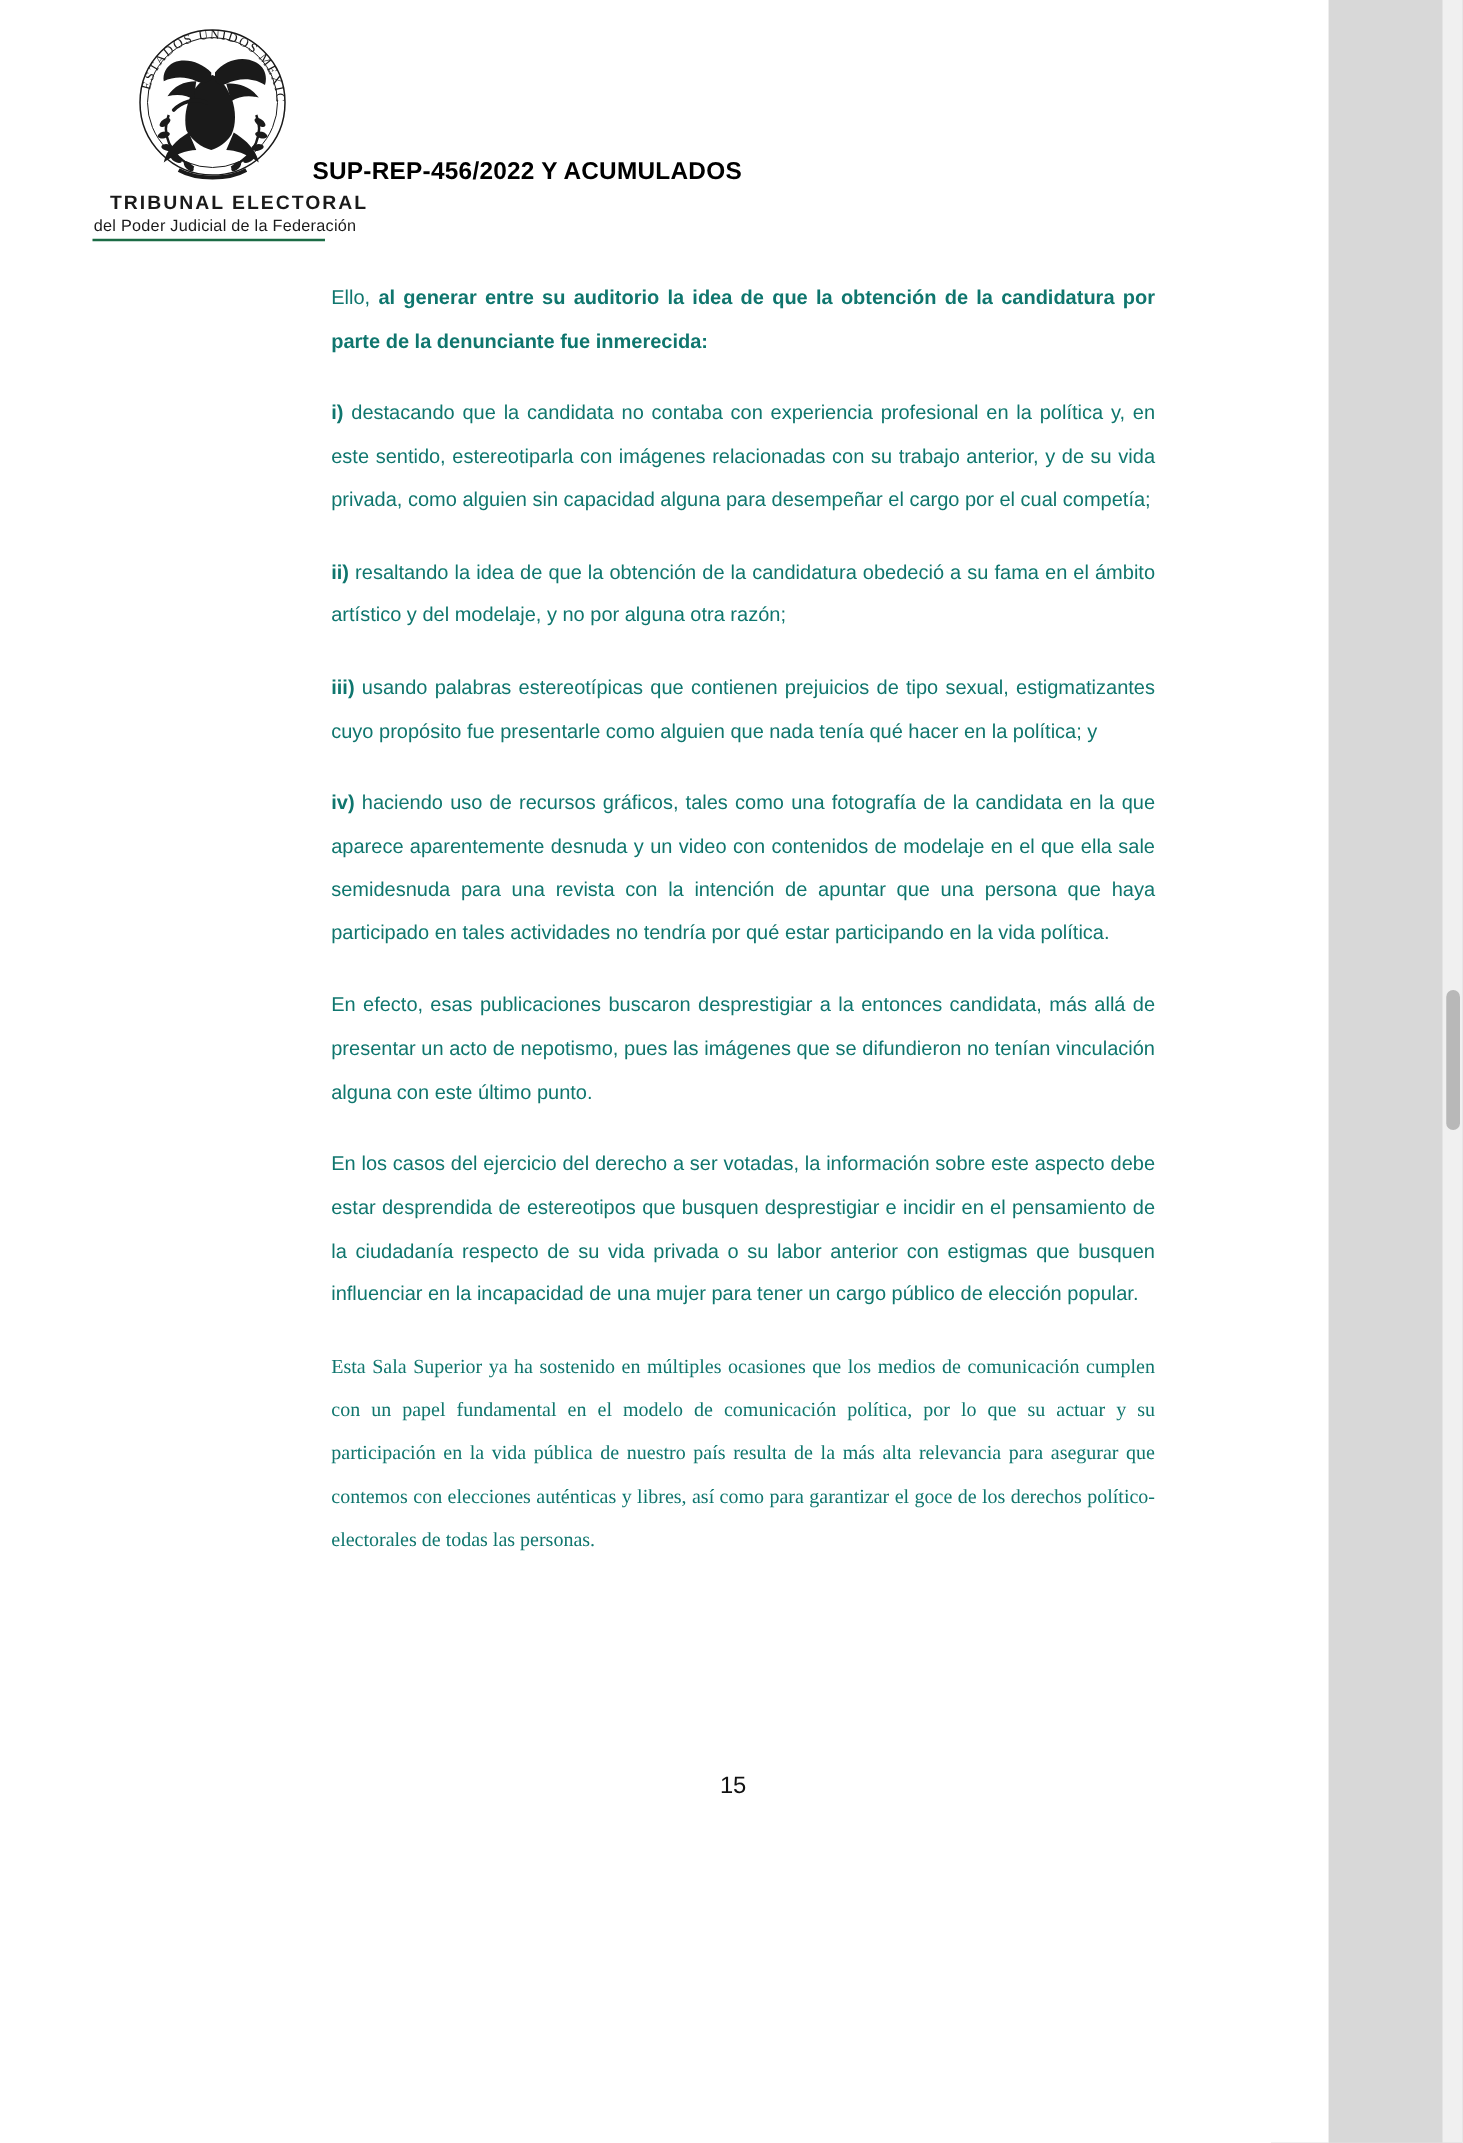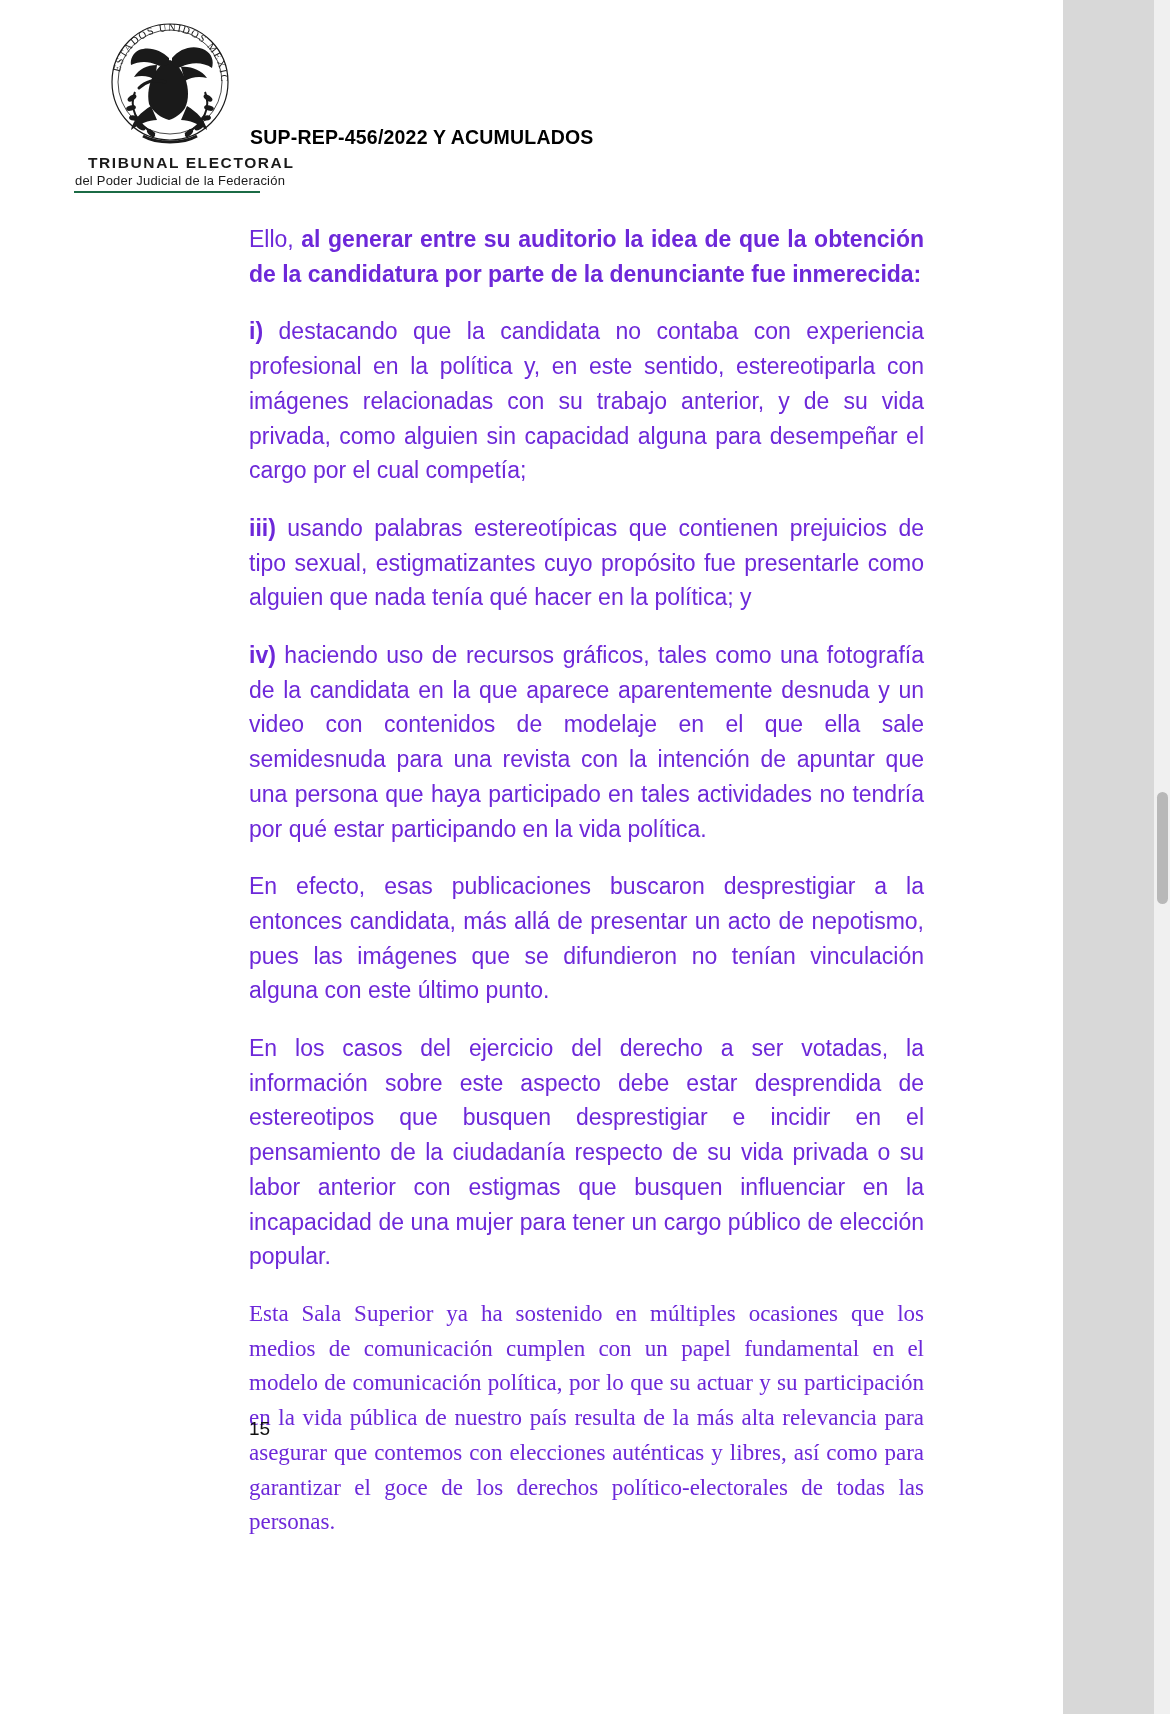--- a/index.html
+++ b/index.html
@@ -106,36 +106,36 @@
   }
 
   
   .content {
     position: absolute;
     left: 249px;
     top: 222px;
     width: 675px;
   }
   p.para {
-    margin: 0 0 23px 0;
-    font-size: 23px;
+    margin: 0 0 23px 16px;
+    font-size: 16px;
     line-height: 34.7px;
-    color: #6d28d9;
+    color: #0f766e;
     text-align: justify;
     text-justify: inter-word;
     hyphens: none;
   }
   p.para:last-child { margin-bottom: 0; font-family: Liberation Serif, serif; }
   .b { font-weight: bold; }
   .page-number {
     position: absolute;
     left: 249px;
     top: 1418px;
     width: 675px;
-    text-align: left;
+    text-align: center;
     font-size: 19px;
     color: #111;
   }
 </style>
 </head>
 <body>
 
 <div class="page">
 
   <div class="header">
@@ -190,20 +190,23 @@
   </div>
 
   <div class="content">
     <p class="para">
       <span>Ello, </span><span class="b">al generar entre su auditorio la idea de que la obtención de la candidatura por parte de la denunciante fue inmerecida:</span><span></span>
     </p>
     <p class="para">
       <span></span><span class="b">i)</span><span> destacando que la candidata no contaba con experiencia profesional en la política y, en este sentido, estereotiparla con imágenes relacionadas con su trabajo anterior, y de su vida privada, como alguien sin capacidad alguna para desempeñar el cargo por el cual competía;</span>
     </p>
     <p class="para">
+      <span></span><span class="b">ii)</span><span> resaltando la idea de que la obtención de la candidatura obedeció a su fama en el ámbito artístico y del modelaje, y no por alguna otra razón;</span>
+    </p>
+    <p class="para">
       <span></span><span class="b">iii)</span><span> usando palabras estereotípicas que contienen prejuicios de tipo sexual, estigmatizantes cuyo propósito fue presentarle como alguien que nada tenía qué hacer en la política; y</span>
     </p>
     <p class="para">
       <span></span><span class="b">iv)</span><span> haciendo uso de recursos gráficos, tales como una fotografía de la candidata en la que aparece aparentemente desnuda y un video con contenidos de modelaje en el que ella sale semidesnuda para una revista con la intención de apuntar que una persona que haya participado en tales actividades no tendría por qué estar participando en la vida política.</span>
     </p>
     <p class="para">
       <span></span><span class="b"></span><span>En efecto, esas publicaciones buscaron desprestigiar a la entonces candidata, más allá de presentar un acto de nepotismo, pues las imágenes que se difundieron no tenían vinculación alguna con este último punto.</span>
     </p>
     <p class="para">
       <span></span><span class="b"></span><span>En los casos del ejercicio del derecho a ser votadas, la información sobre este aspecto debe estar desprendida de estereotipos que busquen desprestigiar e incidir en el pensamiento de la ciudadanía respecto de su vida privada o su labor anterior con estigmas que busquen influenciar en la incapacidad de una mujer para tener un cargo público de elección popular.</span>

